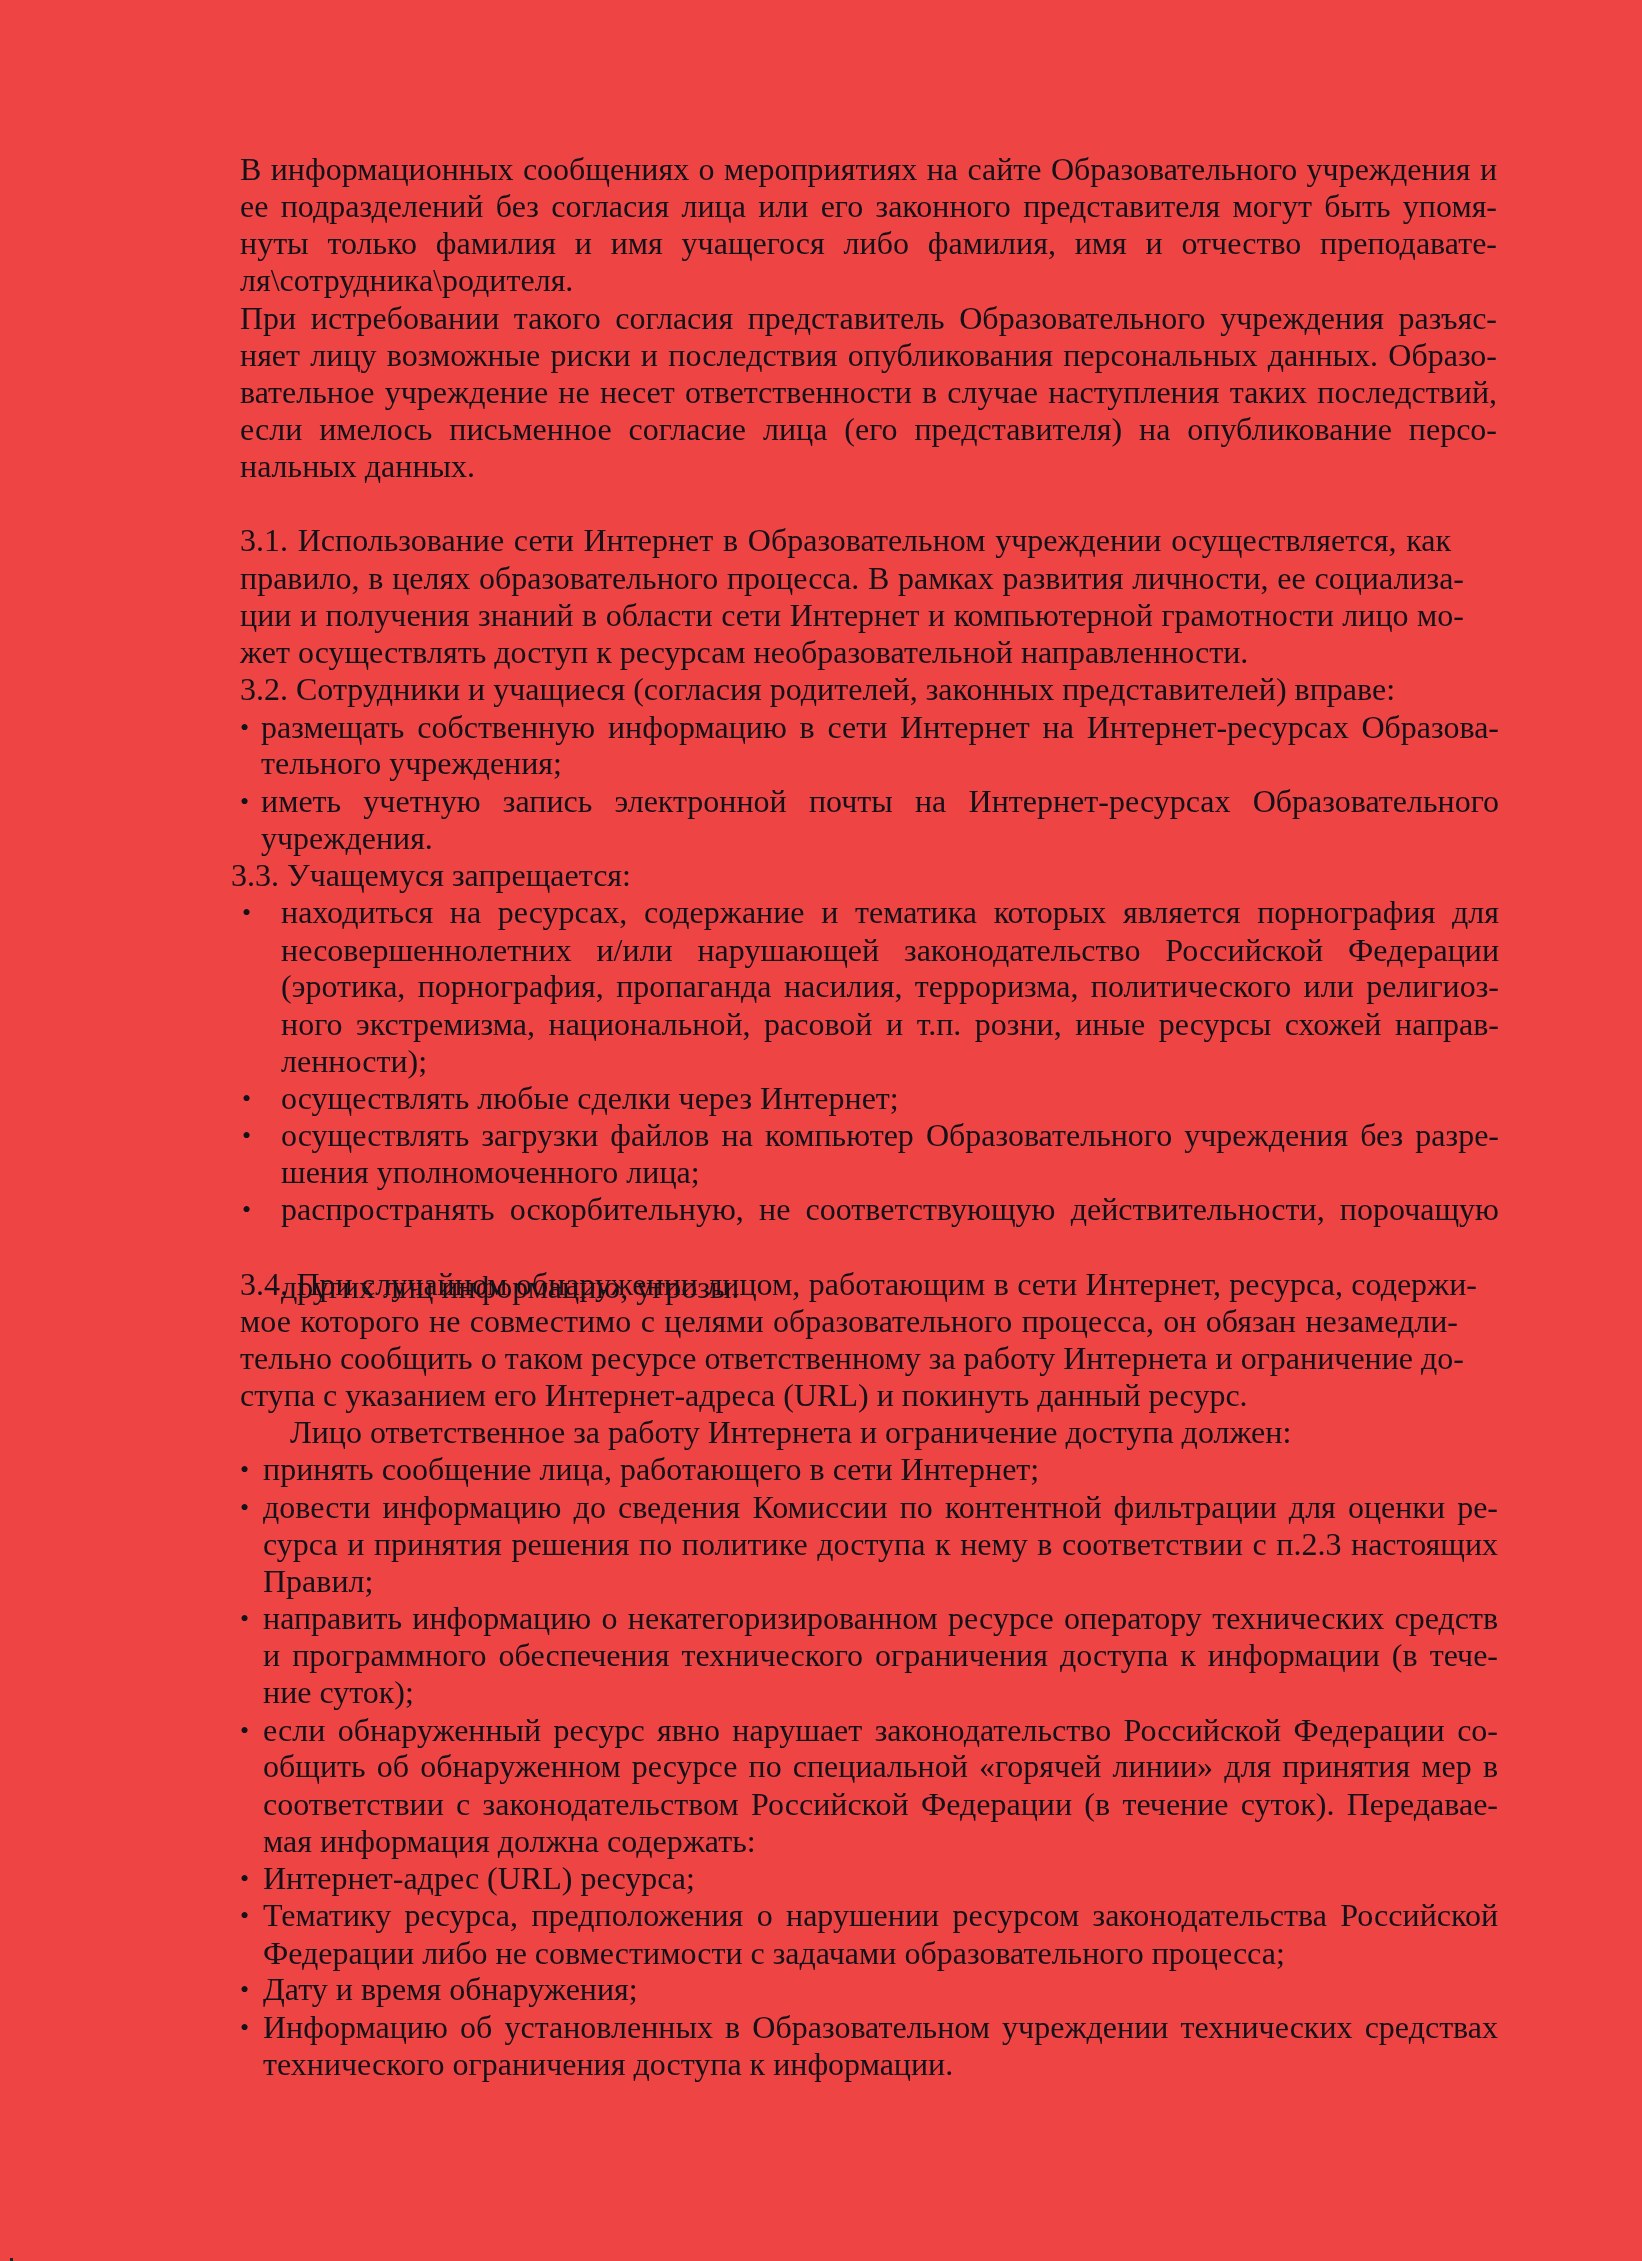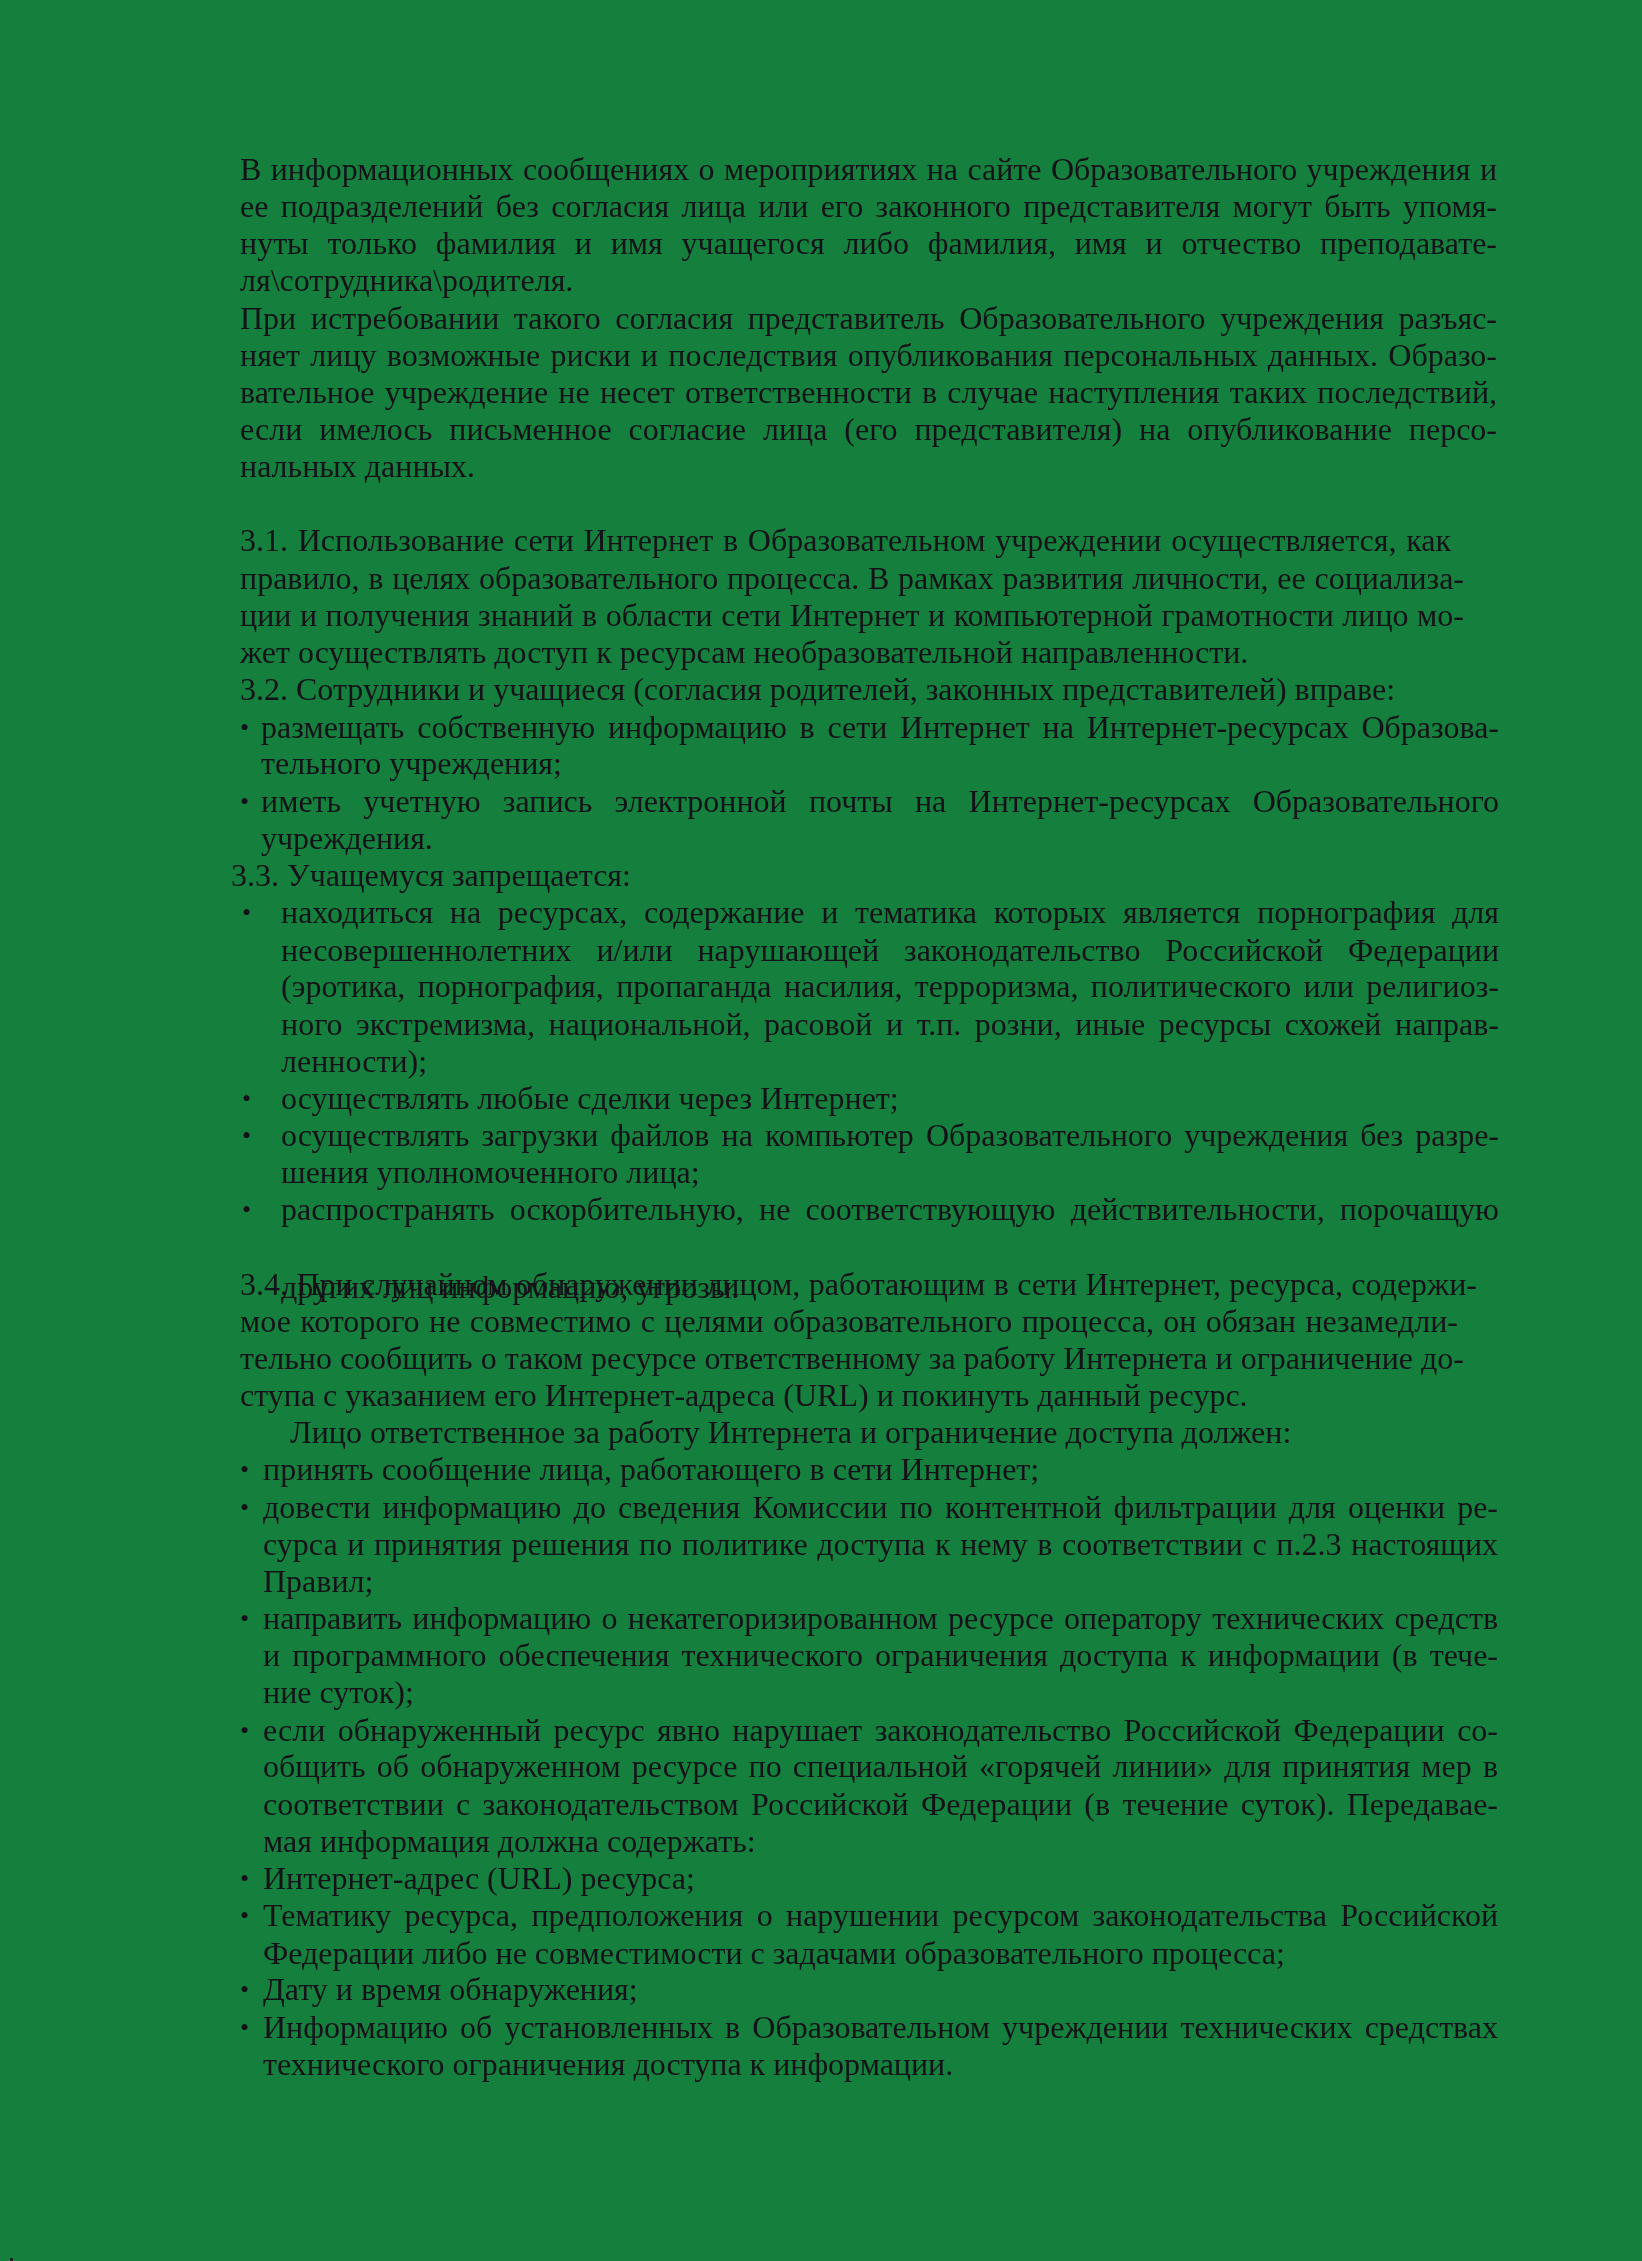--- a/index.html
+++ b/index.html
@@ -1,17 +1,17 @@
 <!DOCTYPE html>
 <html style="font-size:10.3px"><head>
 <meta charset="utf-8">
 <style>
   html, body { margin: 0; padding: 0; background: #ffffff; }
   body { width: 1643px; height: 2261px; position: relative; overflow: hidden; }
-  .page { position: absolute; left: 0; top: 0; width: 1643px; height: 2261px; background: #15803d; }
+  .page { position: absolute; left: 0; top: 0; width: 1643px; height: 2261px; background: #ef4444; }
   .line {
     position: absolute;
     font-family: "Liberation Serif", "DejaVu Serif", serif;
     font-size: 32px;
     line-height: 37px;
     height: 37px;
     color: #141218;
     white-space: nowrap;
     overflow: visible;
   }

